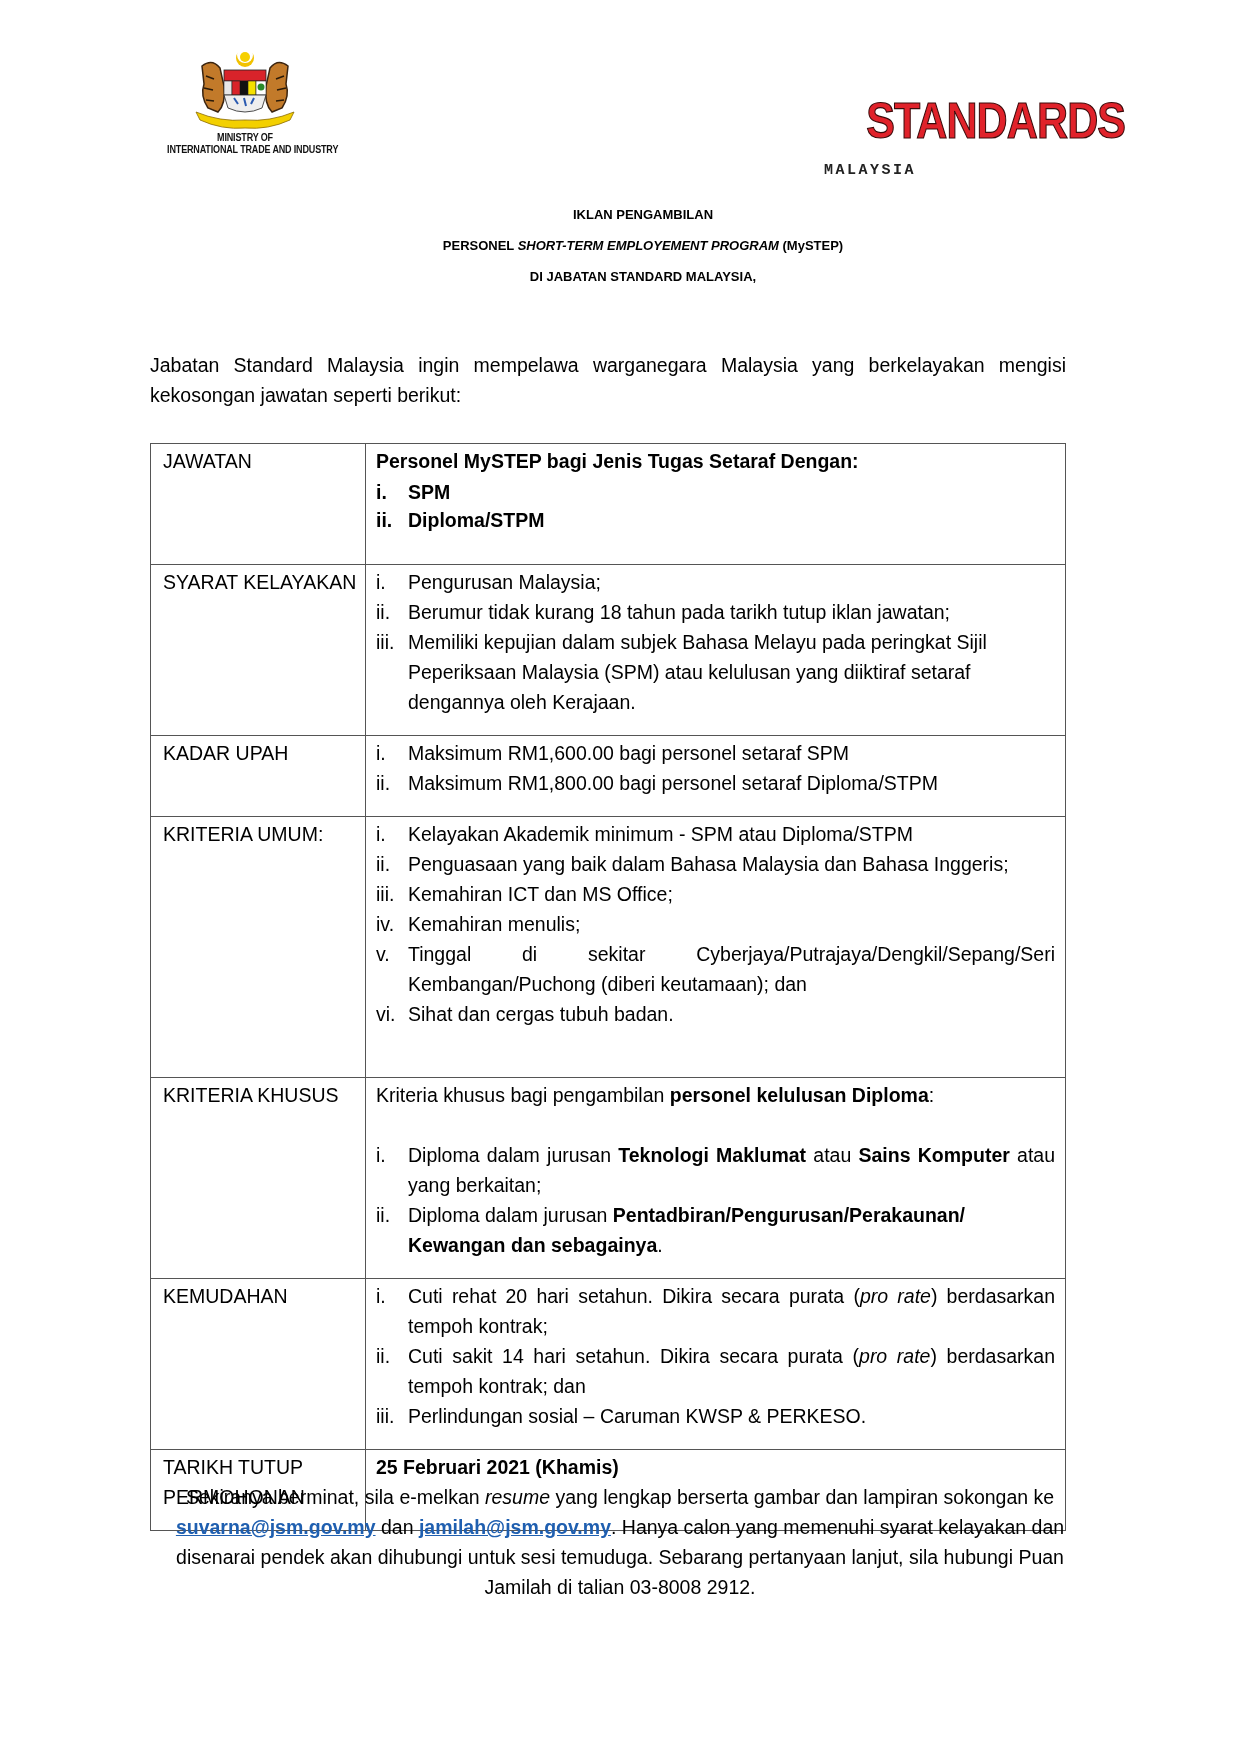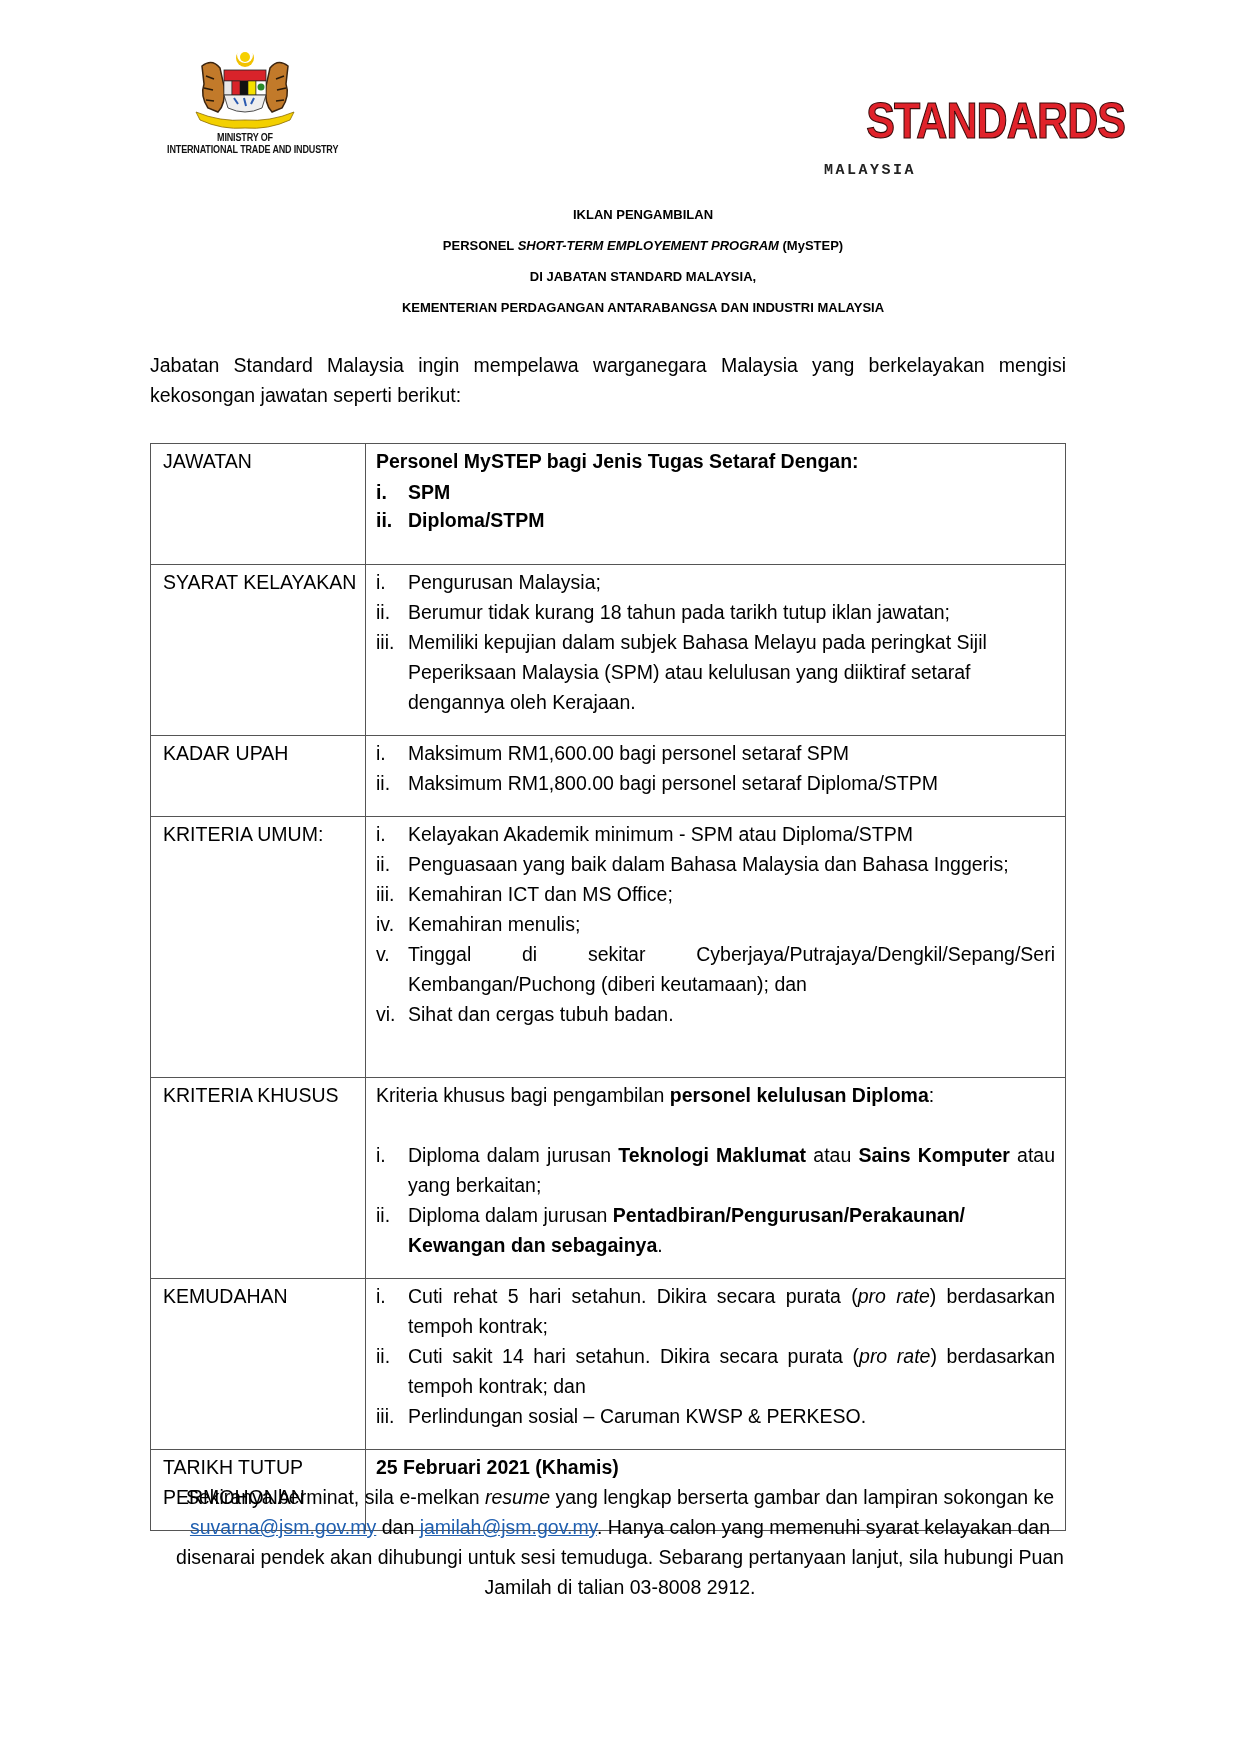--- a/index.html
+++ b/index.html
@@ -62,21 +62,21 @@
   ol.roman { list-style: none; margin: 0; padding: 0; }
   ol.roman li { display: flex; text-align: justify; }
   ol.roman li .num { flex: 0 0 32px; }
   ol.roman li .txt { flex: 1; }
   .bold { font-weight: bold; }
   .it { font-style: italic; }
   .gap { height: 30px; }
 
   
   #footer { left: 150px; width: 940px; top: 1482px; text-align: center; font-size: 19.5px; line-height: 30px; }
-  .email-link { color: #1f5fb0; text-decoration: underline; font-weight: normal; }
+  .email-link { color: #1f5fb0; text-decoration: underline; font-weight: bold; }
 </style>
 </head>
 <body>
 
 <div id="miti-logo" class="abs">
   <svg id="coat-of-arms" viewBox="0 0 110 85">
 
     <circle cx="55" cy="12" r="9" fill="#f2c200"></circle>
     <circle cx="55" cy="9" r="8" fill="#fff"></circle>
     <circle cx="55" cy="11" r="5" fill="#f6d000"></circle>
@@ -104,21 +104,20 @@
 
 <div id="standards-logo" class="abs">
   <div><span class="standards-word">STANDARDS</span></div>
   <div class="malaysia-word">MALAYSIA</div>
 </div>
 
 <div id="title-block" class="abs">
   <div class="title-line">IKLAN PENGAMBILAN</div>
   <div class="title-line"><span>PERSONEL </span><i>SHORT-TERM EMPLOYEMENT PROGRAM</i><span> (MySTEP)</span></div>
   <div class="title-line">DI JABATAN STANDARD MALAYSIA,</div>
-  <div class="title-line">KEMENTERIAN PERDAGANGAN ANTARABANGSA DAN INDUSTRI MALAYSIA</div>
 </div>
 
 <div id="intro" class="abs">Jabatan Standard Malaysia ingin mempelawa warganegara Malaysia yang berkelayakan mengisi kekosongan jawatan seperti berikut:</div>
 
 <table id="main-table" class="abs">
   <tbody>
       <tr class="row-jawatan">
     <td class="label">JAWATAN</td>
     <td class="content">
       <div class="bold" style="margin-bottom:2px;">Personel MySTEP bagi Jenis Tugas Setaraf Dengan:</div>
@@ -215,21 +214,21 @@
             </li>
       </ol>
     </td>
   </tr>
   <tr class="row-kemudahan">
     <td class="label">KEMUDAHAN</td>
     <td class="content">
       <ol class="roman">
         <li>
               <span class="num">i.</span>
-              <span class="txt"><span>Cuti rehat 5 hari setahun. Dikira secara purata (</span><span class="it">pro rate</span><span>) berdasarkan tempoh kontrak;</span></span>
+              <span class="txt"><span>Cuti rehat 20 hari setahun. Dikira secara purata (</span><span class="it">pro rate</span><span>) berdasarkan tempoh kontrak;</span></span>
             </li>
         <li>
               <span class="num">ii.</span>
               <span class="txt"><span>Cuti sakit 14 hari setahun. Dikira secara purata (</span><span class="it">pro rate</span><span>) berdasarkan tempoh kontrak; dan</span></span>
             </li>
         <li>
               <span class="num">iii.</span>
               <span class="txt">Perlindungan sosial – Caruman KWSP &amp; PERKESO.</span>
             </li>
       </ol>

